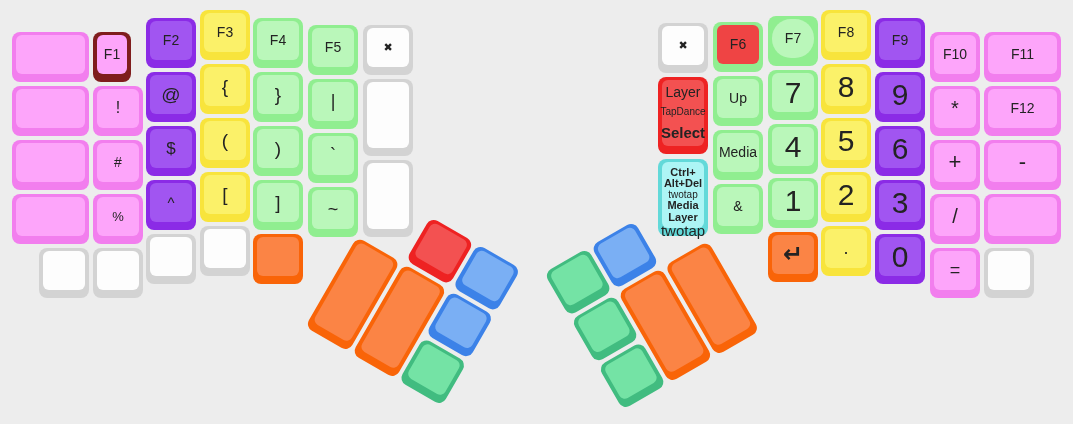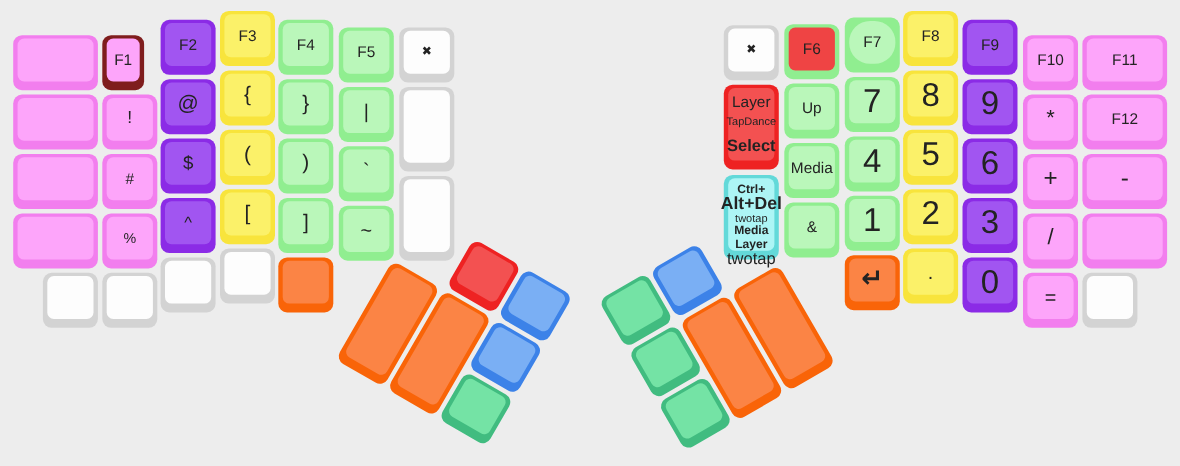--- a/index.html
+++ b/index.html
@@ -189,21 +189,21 @@
       <div class="key" style="left: 658px; top: 77px; width: 50px; height: 77px; background: rgb(238, 34, 34);">
         <div class="face multi" style="background: rgb(243, 81, 81);">
           <span class="lab" style="font-size: 14px;">Layer</span>
           <span class="lab" style="font-size: 10px;">TapDance</span>
           <span class="lab" style="font-size: 15px; font-weight: bold;">Select</span>
         </div>
       </div>
       <div class="key" style="left: 658px; top: 159px; width: 50px; height: 77px; background: rgb(99, 217, 217);">
         <div class="face multi" style="background: rgb(173, 245, 245);">
           <span class="lab" style="font-size: 11px; font-weight: bold;">Ctrl+</span>
-          <span class="lab" style="font-size: 16px; font-weight: bold;">Alt+Del</span>
+          <span class="lab" style="font-size: 11px; font-weight: bold;">Alt+Del</span>
           <span class="lab" style="font-size: 10px;">twotap</span>
           <span class="lab" style="font-size: 11px; font-weight: bold;">Media</span>
           <span class="lab" style="font-size: 11px; font-weight: bold;">Layer</span>
           <span class="lab" style="font-size: 15px;">twotap</span>
         </div>
       </div>
       <div class="key" style="left: 713px; top: 22px; width: 50px; height: 50px; background: rgb(144, 238, 144);">
         <div class="face" style="background: #ef4444;">
           <span class="lab" style="font-size: 14px;">F6</span>
         </div>

